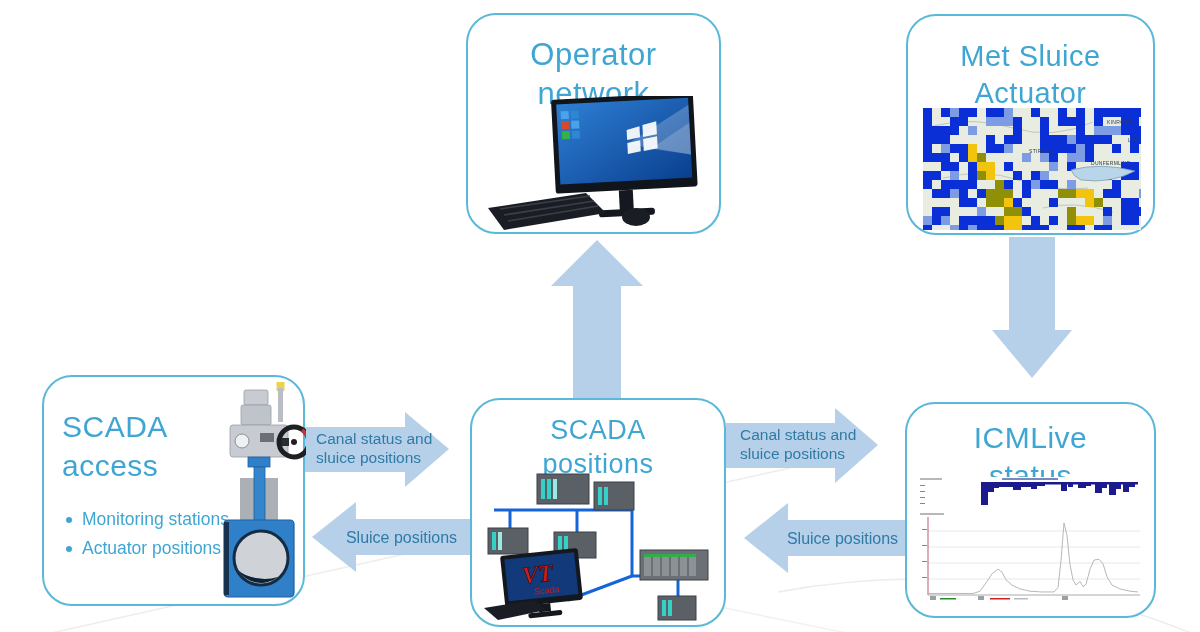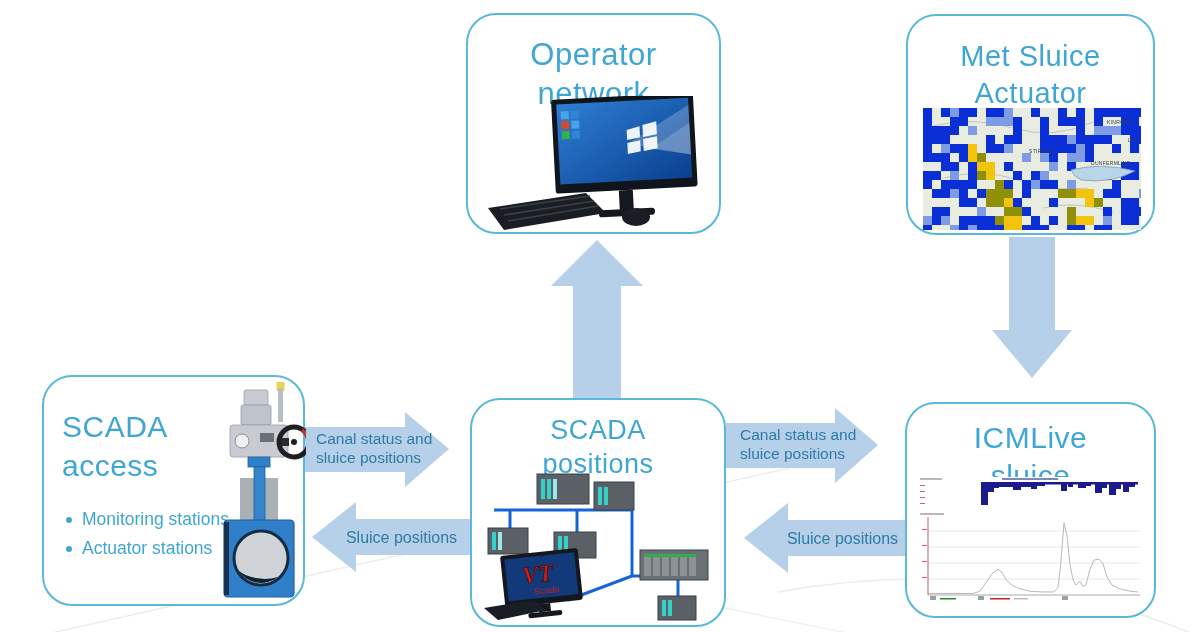--- a/index.html
+++ b/index.html
@@ -339,21 +339,21 @@
     <text class="maplabel" x="205" y="34">LOC</text>
   </svg>
 
   <div class="node-box" style="left:42px;top:375px;width:263px;height:231px;">
     <div class="node-title t-network">
       <span class="line">SCADA</span>
       <span class="line">access</span>
     </div>
     <ul class="bullets">
       <li>Monitoring stations</li>
-      <li>Actuator stations</li>
+      <li>Actuator positions</li>
     </ul>
   </div>
   <svg class="img-abs" style="left:218px;top:380px;" width="88" height="225" viewBox="0 0 88 225">
     <rect x="58.5" y="2" width="8" height="9" fill="#e8d44d"></rect>
     <rect x="60" y="8" width="5" height="34" fill="#b9bec6"></rect>
     <rect x="26" y="10" width="24" height="15" rx="2" fill="#c8ccd2" stroke="#9aa0a8" stroke-width="0.8"></rect>
     <rect x="23" y="25" width="30" height="20" rx="2" fill="#bfc4cb" stroke="#9aa0a8" stroke-width="0.8"></rect>
     <rect x="12" y="45" width="58" height="32" rx="3" fill="#c8ccd2" stroke="#989ea6" stroke-width="0.8"></rect>
     <circle cx="24" cy="61" r="7" fill="#eef0f2" stroke="#888f96" stroke-width="1"></circle>
     <rect x="42" y="53" width="14" height="9" fill="#6b7076"></rect>
@@ -433,21 +433,21 @@
       <text x="30" y="42" font-family="Liberation Sans, sans-serif" font-size="9" font-style="italic" fill="#c81d1d">Scada</text>
       <rect x="33" y="52" width="12" height="8" fill="#14181e"></rect>
       <rect x="22" y="60" width="34" height="5" rx="2" fill="#14181e"></rect>
     </g>
     <polygon points="2,140 52,132 64,142 16,152" fill="#1a1e24"></polygon>
   </svg>
 
   <div class="node-box" style="left:905px;top:402px;width:251px;height:216px;">
     <div class="node-title t-icm">
       <span class="line">ICMLive</span>
-      <span class="line">sluice</span>
+      <span class="line">status</span>
     </div>
   </div>
   <svg class="img-abs" style="left:918px;top:477px;" width="224" height="126" viewBox="0 0 224 126">
     <rect x="0" y="0" width="224" height="126" fill="#ffffff"></rect>
     <rect x="84" y="1" width="56" height="2" fill="#223a8c" opacity="0.6"></rect>
     <rect x="2" y="1" width="22" height="2" fill="#888" opacity="0.6"></rect>
     <g id="rain-ticks" fill="#cc6677">
       <rect x="2" y="8" width="5" height="1"></rect>
         <rect x="2" y="14" width="5" height="1"></rect>
       <rect x="2" y="20" width="5" height="1"></rect>

